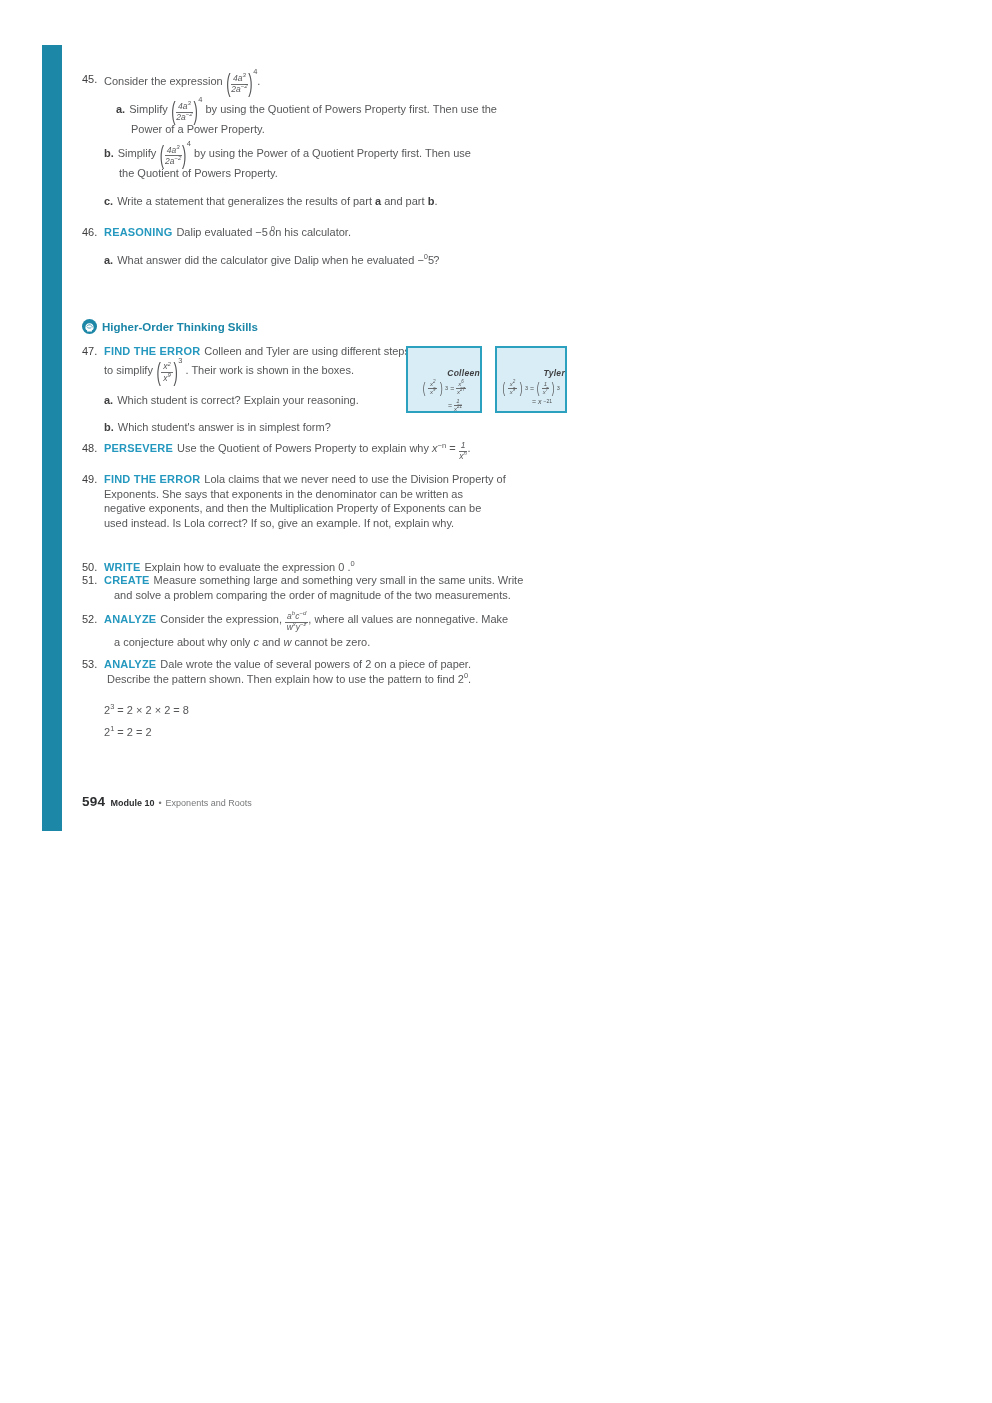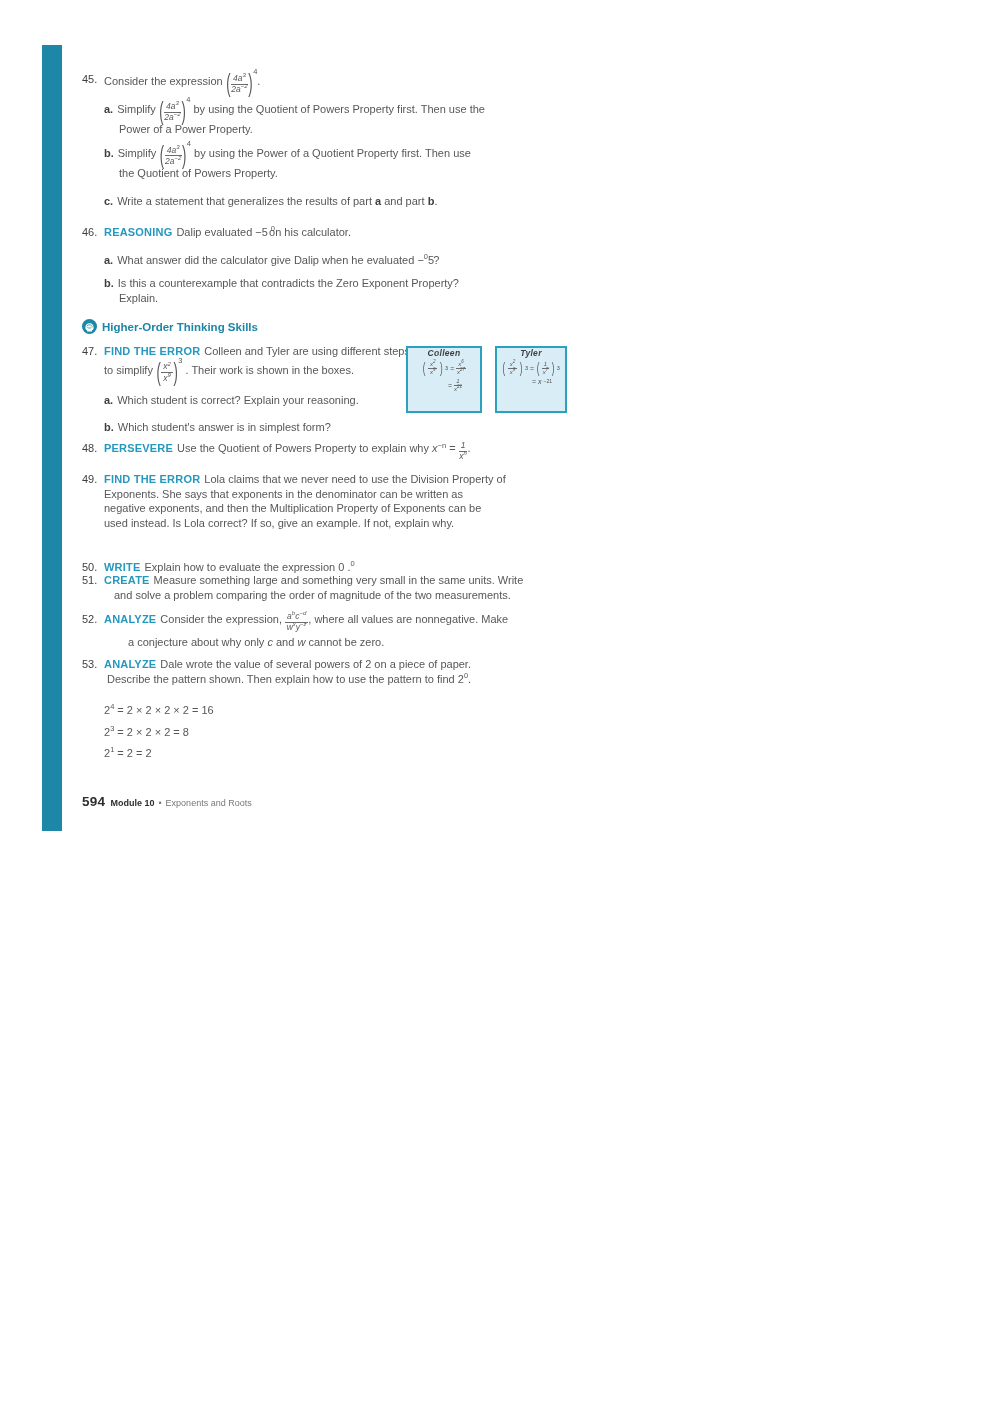--- a/index.html
+++ b/index.html
@@ -24,21 +24,21 @@
   .paren{display:inline-block;transform:scaleY(2.05);transform-origin:50% 55%;font-size:13px;font-weight:300;color:#565759;padding:0 0.5px;vertical-align:-4px;}
   .psup{font-size:7.5px;vertical-align:11px;line-height:0;}
   sup.s{font-size:7.5px;line-height:0;vertical-align:super;}
   sup.osup{font-size:7.5px;line-height:0;vertical-align:super;margin-left:3px;margin-right:-6px;}
   .qmark{margin-left:-1px;}
   
   .hots{position:absolute;left:82px;display:flex;align-items:center;}
   .hots-title{color:#1b86a8;font-weight:bold;font-size:11.5px;margin-left:5px;}
   
   .workbox{position:absolute;background:#d8edf5;border:2px solid #2ba0bf;box-sizing:border-box;text-align:center;color:#4c4d4f;}
-  .wtitle{font-weight:bold;font-style:italic;font-size:8.5px;color:#3f3f41;margin-top:0;letter-spacing:0.3px;}
+  .wtitle{font-weight:bold;font-style:italic;font-size:8.5px;color:#3f3f41;margin-top:20px;letter-spacing:0.3px;text-align:right;}
   .wline{display:flex;justify-content:center;align-items:center;gap:2px;margin-top:3px;font-size:6.5px;}
   .wline2{display:flex;justify-content:center;align-items:center;gap:2px;margin-top:2px;margin-left:22px;font-size:6.5px;}
   .workbox .mfrac{font-size:6px;vertical-align:-5px;}
   .workbox .mfrac sup{font-size:4.5px;}
   .workbox .paren{font-size:8px;transform:scaleY(1.75);vertical-align:-3px;}
   .workbox .psup{font-size:5.5px;vertical-align:7px;}
   .workbox .weq{font-size:7px;}
   .workbox .wvar{font-style:italic;font-size:7px;}
   .workbox sup.s{font-size:5px;}
   
@@ -58,21 +58,21 @@
   <div class="accent-bar"></div>
 
   <div class="prob" id="p45" style="top:72px;">
     <div class="prow">
       <span class="pnum">45.</span>
       <div class="pbody">
         <div>
           <span>Consider the expression</span>
           <span class="paren">(</span><span class="mfrac"><span class="fnum"><span class="var">4a</span><sup>3</sup></span><span class="fden"><span class="var">2a</span><sup>−2</sup></span></span><span class="paren">)</span><sup class="psup">4</sup><span>.</span>
         </div>
-        <div class="sub" style="margin-top:6px;">
+        <div class="sub" style="margin-top:6px;margin-left:12px;">
           <span class="slabel">a.</span><span>Simplify</span>
           <span class="paren">(</span><span class="mfrac"><span class="fnum"><span class="var">4a</span><sup>3</sup></span><span class="fden"><span class="var">2a</span><sup>−2</sup></span></span><span class="paren">)</span><sup class="psup">4</sup>
           <span>by using the Quotient of Powers Property first. Then use the</span>
           <div class="cont">Power of a Power Property.</div>
         </div>
         <div class="sub" style="margin-top:7px;">
           <span class="slabel">b.</span><span>Simplify</span>
           <span class="paren">(</span><span class="mfrac"><span class="fnum"><span class="var">4a</span><sup>3</sup></span><span class="fden"><span class="var">2a</span><sup>−2</sup></span></span><span class="paren">)</span><sup class="psup">4</sup>
           <span>by using the Power of a Quotient Property first. Then use</span>
           <div class="cont">the Quotient of Powers Property.</div>
@@ -89,24 +89,20 @@
 
   <div class="prob" id="p46" style="top:225px;">
     <div class="prow">
       <span class="pnum">46.</span>
       <div class="pbody">
         <div>
           <span class="plabel">REASONING</span><span>Dalip evaluated −5</span><sup class="osup">0</sup><span>on his calculator.</span>
         </div>
         <div class="sub" style="margin-top:13px;">
           <span class="slabel">a.</span><span>What answer did the calculator give Dalip when he evaluated −</span><sup class="s">0</sup><span>5</span><span class="qmark">?</span>
-        </div>
-        <div class="sub" style="margin-top:9px;">
-          <span class="slabel">b.</span><span>Is this a counterexample that contradicts the Zero Exponent Property?</span>
-          <div class="cont">Explain.</div>
         </div>
       </div>
     </div>
   </div>
 
   <div class="hots" style="top:319px;">
     <span style="display:inline-flex;">
       <svg width="15" height="15" viewBox="0 0 16 16">
         <circle cx="8" cy="8" r="8" fill="#1d87a8"></circle>
         <path d="M3.6 9.2c0-2.6 1.6-4.6 4.4-4.6s4.4 2 4.4 4.6c0 1.4-.8 2.4-1.9 2.8l.2 1.2H5.3l.2-1.2c-1.1-.4-1.9-1.4-1.9-2.8z" fill="#ffffff"></path>
@@ -233,39 +229,38 @@
   </div>
 
   <div class="prob" id="p52" style="top:612px;">
     <div class="prow">
       <span class="pnum">52.</span>
       <div class="pbody">
         <div>
           <span class="plabel">ANALYZE</span><span>Consider the expression,</span>
           <span class="mfrac"><span class="fnum"><span class="var">a</span><sup>b</sup><span class="var">c</span><sup>−d</sup></span><span class="fden"><span class="var">w</span><sup>x</sup><span class="var">y</span><sup>−z</sup></span></span><span>, where all values are nonnegative. Make</span>
         </div>
-        <div style="margin-left:24px;margin-top:3px;">
+        <div style="margin-left:10px;margin-top:3px;">
           <span>a conjecture about why only</span>
           <span class="var">c</span>
           <span>and</span>
           <span class="var">w</span>
           <span>cannot be zero.</span>
         </div>
       </div>
     </div>
   </div>
 
   <div class="prob" id="p53" style="top:657px;">
     <div class="prow">
       <span class="pnum">53.</span>
       <div class="pbody">
         <div><span class="plabel">ANALYZE</span><span>Dale wrote the value of several powers of 2 on a piece of paper.</span></div>
         <div style="margin-left:3px;"><span>Describe the pattern shown. Then explain how to use the pattern to find 2</span><sup class="s">0</sup><span>.</span></div>
         <div style="margin-top:17px;">
-          <div class="eqrow"><span>2</span><sup>4</sup> <span>= 2 × 2 × 2 × 2 = 16</span></div>
           <div class="eqrow"><span>2</span><sup>3</sup> <span>= 2 × 2 × 2 = 8</span></div>
           <div class="eqrow"><span>2</span><sup>1</sup> <span>= 2 = 2</span></div>
         </div>
       </div>
     </div>
   </div>
 
   <div class="footer">
     <span class="fpage">594</span>
     <span class="fmodule">Module 10</span>

